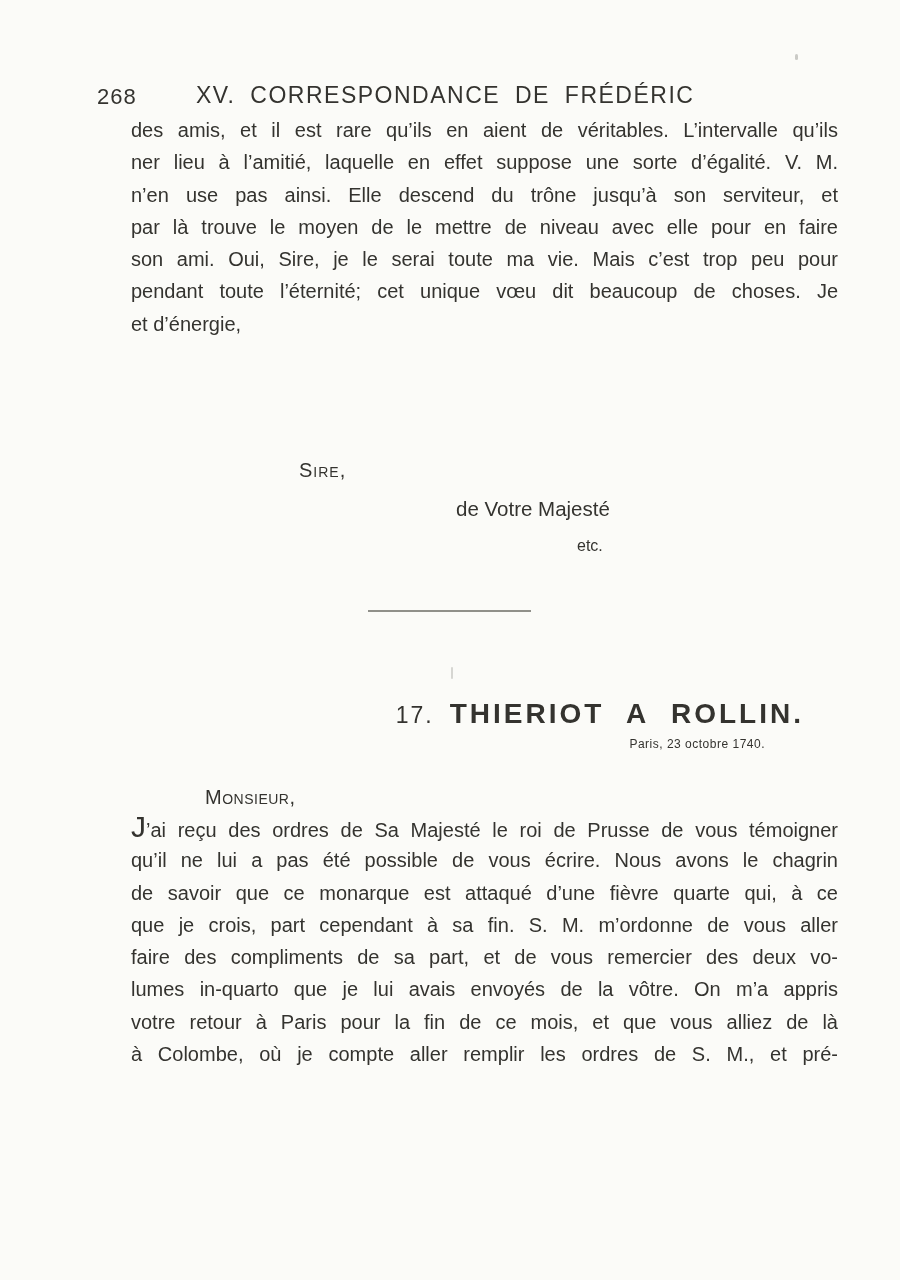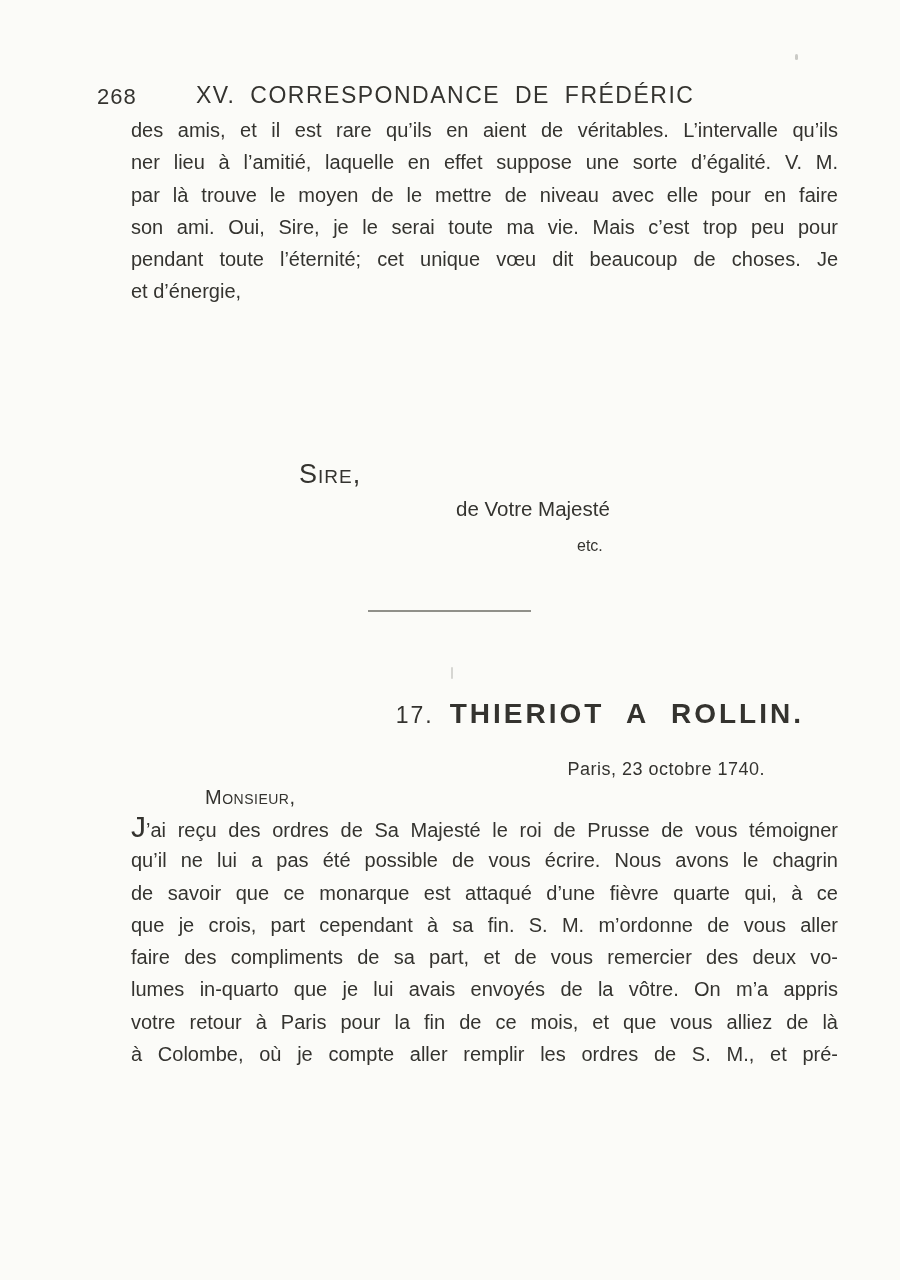--- a/index.html
+++ b/index.html
@@ -30,21 +30,21 @@
     font-size:20px;
     text-align:justify;
     -moz-text-align-last:justify;
     text-align-last:justify;
   }
   .tline.lastline{text-align-last:left;}
   .drop{font-size:30px;line-height:1;}
   
   .sire{
     position:absolute;left:299px;top:459px;
-    font-size:27px;font-variant:small-caps;letter-spacing:1px;
+    font-size:20px;font-variant:small-caps;letter-spacing:1px;
   }
   .majeste{position:absolute;left:456px;top:497px;font-size:20.5px;}
   .etc{position:absolute;left:577px;top:537px;font-size:16px;}
   
   .divider{
     position:absolute;left:368px;top:610px;width:163px;height:2px;
     background:#90908a;
   }
   .artifact{
     position:absolute;left:451px;top:667px;width:2px;height:12px;
@@ -59,40 +59,41 @@
     position:absolute;left:97px;top:698px;width:707px;margin:0;
     text-align:right;white-space:nowrap;
   }
   .lh-num{
     font-size:23px;font-weight:400;letter-spacing:2px;margin-right:16px;
   }
   .lh-title{
     font-size:28px;font-weight:700;letter-spacing:3px;word-spacing:12px;
   }
   .dateline{
-    position:absolute;left:300px;top:759px;width:465px;
-    text-align:right;font-size:18px;letter-spacing:0.5px;
+    position:absolute;left:300px;top:737px;width:465px;
+    text-align:right;font-size:12px;letter-spacing:0.5px;
   }
   .monsieur{
     position:absolute;left:205px;top:778px;
     font-size:20px;font-variant:small-caps;letter-spacing:0.5px;margin-top:8px;
   }
 </style>
 </head>
 <body>
 
 <div class="page">
 
   <span class="pagenum">268</span>
   <span class="runtitle">XV.  CORRESPONDANCE DE FRÉDÉRIC</span>
   <span class="speck"></span>
 
   <section class="para para1">
     <div class="tline">des amis, et il est rare qu’ils en aient de véritables.  L’intervalle qu’ils</div>
     <div class="tline">ner lieu à l’amitié, laquelle en effet suppose une sorte d’égalité.  V. M.</div>
+    <div class="tline">n’en use pas ainsi.  Elle descend du trône jusqu’à son serviteur, et</div>
     <div class="tline">par là trouve le moyen de le mettre de niveau avec elle pour en faire</div>
     <div class="tline">son ami.  Oui, Sire, je le serai toute ma vie.  Mais c’est trop peu pour</div>
     <div class="tline">pendant toute l’éternité; cet unique vœu dit beaucoup de choses.  Je</div>
     <div class="tline lastline">et d’énergie,</div>
   </section>
 
   <div class="sire">Sire,</div>
   <div class="majeste">de Votre Majesté</div>
   <div class="etc">etc.</div>
 

